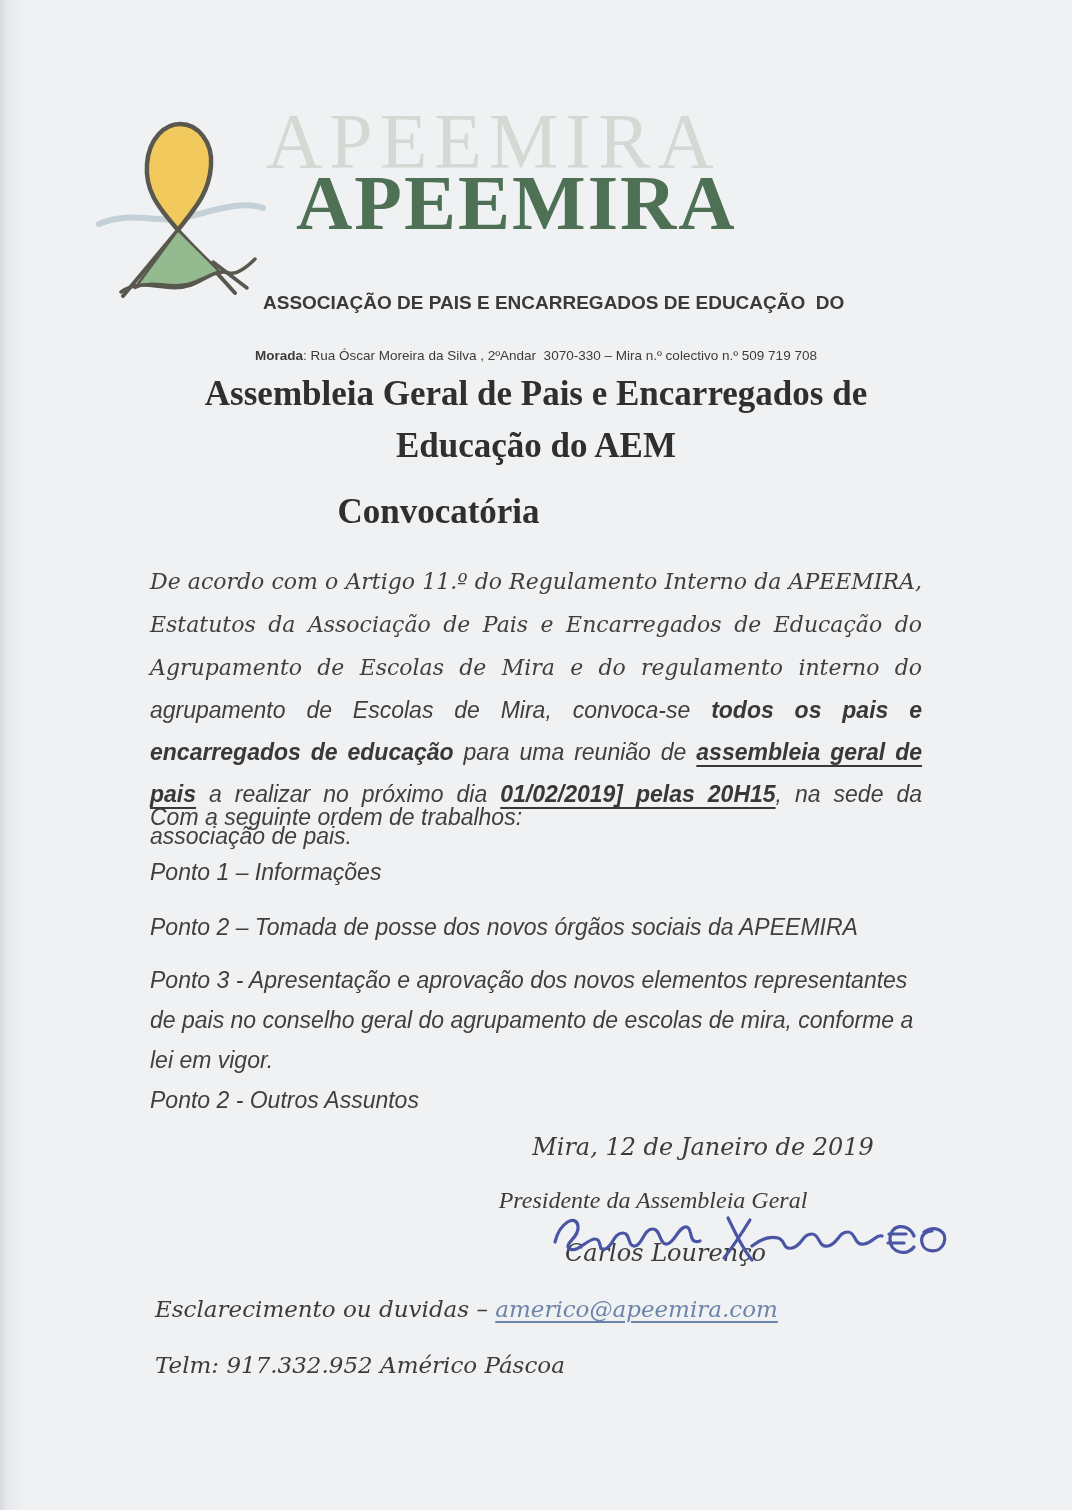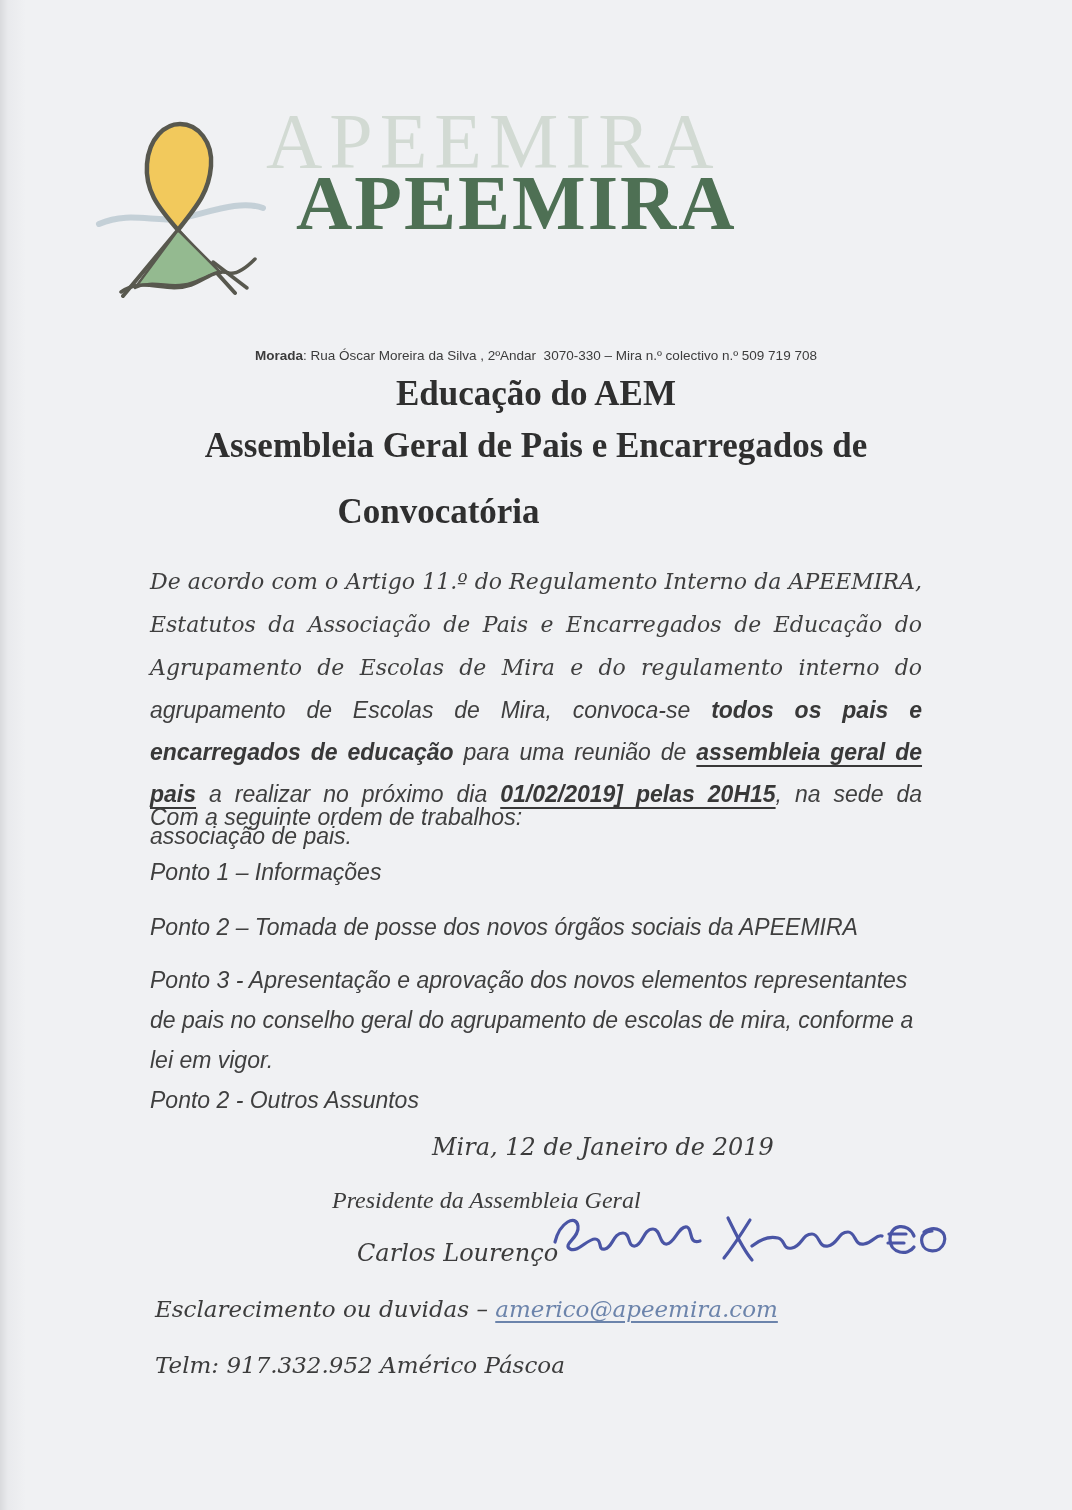--- a/index.html
+++ b/index.html
@@ -76,23 +76,23 @@
   .seg-sboldu{font-weight:bold;color:#383838;text-decoration:underline;text-decoration-thickness:2px;text-underline-offset:5px;}
 
   .agenda-line{
     left:150px;width:772px;
     font:italic 23px/40px "Liberation Sans",sans-serif;
     color:#3f3f3f;text-align:left;
   }
 
   
   .closing-line{
-    left:132px;width:772px;box-sizing:border-box;
+    left:167px;width:772px;box-sizing:border-box;
     font:italic 24px/34px "DejaVu Serif",serif;
-    color:#3c3c3c;
+    color:#3c3c3c;text-align:center;
   }
   .sig-svg{left:540px;top:1190px;}
 
   
   .footer-line{
     left:155px;width:800px;
     font:italic 23px/34px "DejaVu Serif",serif;
     color:#3c3c3c;text-align:left;
   }
   .seg-flink{color:var(--link-blue,#6c84ab);text-decoration:underline;text-underline-offset:4px;text-decoration-thickness:1.5px;}
@@ -108,29 +108,30 @@
   <path d="M83,116 L140,179" fill="none" stroke="#58584e" stroke-width="4" stroke-linecap="round"></path>
   <path d="M83,116 L40,174 C58,164 76,176 96,169 C108,165 118,158 126,159 Z" fill="#94ba90" stroke="#58584e" stroke-width="2.5" stroke-linejoin="round"></path>
   <path d="M26,178 C48,162 70,180 96,171 C112,165 120,155 134,159 C142,161 152,153 160,145" fill="none" stroke="#58584e" stroke-width="3.5" stroke-linecap="round"></path>
   <path d="M118,148 L152,174" fill="none" stroke="#58584e" stroke-width="3.5" stroke-linecap="round"></path>
   <path d="M83,116 C62,92 50,76 52,50 C54,24 70,10 85,10 C103,10 118,28 116,52 C114,78 102,92 83,116 Z" fill="#f2c95c" stroke="#58584e" stroke-width="4.5" stroke-linejoin="round"></path>
 </svg>
 
 <div class="abs brand">APEEMIRA</div>
 
 <div class="abs org-lines">
+  <div class="l1">ASSOCIAÇÃO DE PAIS E ENCARREGADOS DE EDUCAÇÃO  DO</div>
 </div>
 
 <div class="abs addr-block">
   <div><span class="seg-bold">Morada</span><span>: Rua Óscar Moreira da Silva , 2ºAndar  3070-330 – Mira n.º colectivo n.º 509 719 708</span></div>
 </div>
 
 <div class="abs main-title">
+  <div>Assembleia Geral de Pais e Encarregados de</div>
   <div>Educação do AEM</div>
-  <div>Assembleia Geral de Pais e Encarregados de</div>
 </div>
 <div class="abs subtitle">Convocatória</div>
 
 <div class="abs paragraph"><span class="seg-serif">De acordo com o Artigo 11.º do Regulamento Interno da APEEMIRA, Estatutos da Associação de Pais e Encarregados de Educação do Agrupamento de Escolas de Mira e do regulamento interno do </span><span>agrupamento de Escolas de Mira, convoca-se </span><span class="seg-sbold">todos os pais e encarregados de educação</span><span> para uma reunião de </span><span class="seg-sboldu">assembleia geral de pais</span><span> a realizar no próximo dia </span><span class="seg-sboldu">01/02/2019] pelas 20H15</span><span>, na sede da associação de pais.</span></div>
 
 <div class="abs agenda-line" style="top:797px;">Com a seguinte ordem de trabalhos:</div>
 <div class="abs agenda-line" style="top:852px;">Ponto 1 – Informações</div>
 <div class="abs agenda-line" style="top:907px;">Ponto 2 – Tomada de posse dos novos órgãos sociais da APEEMIRA</div>
 <div class="abs agenda-line" style="top:960px;">Ponto 3 - Apresentação e aprovação dos novos elementos representantes de pais no conselho geral do agrupamento de escolas de mira, conforme a lei em vigor.</div>
 <div class="abs agenda-line" style="top:1080px;">Ponto 2 - Outros Assuntos</div>

